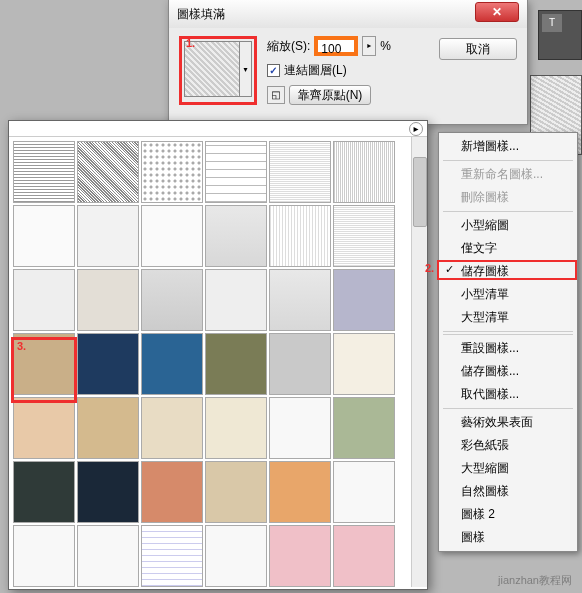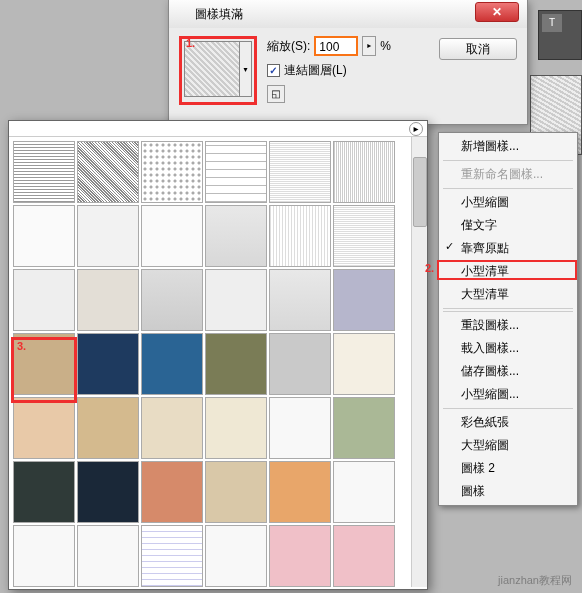--- a/index.html
+++ b/index.html
@@ -1,28 +1,28 @@
 <!DOCTYPE html>
 <html><head>
 <meta charset="utf-8">
 <style>
 *{box-sizing:border-box;margin:0;padding:0;font-family:"Microsoft JhengHei",SimSun,sans-serif;font-size:12px}
 body{background:#b8b8b8;width:582px;height:593px;overflow:hidden;position:relative}
 .dialog{position:absolute;top:0;left:168px;width:360px;height:125px;background:#ececec;border:1px solid #888;border-top:none;box-shadow:2px 2px 8px rgba(0,0,0,0.3)}
 .titlebar{height:28px;background:linear-gradient(#fdfdfd,#e4e4e4);display:flex;align-items:center;padding:0 4px;position:relative}
-.titlebar span{margin-left:22px}
+.titlebar span{margin-left:4px}
 .closebtn{position:absolute;right:8px;top:2px;width:44px;height:20px;background:linear-gradient(#e77,#c33);border:1px solid #a22;border-radius:3px;color:#fff;text-align:center;line-height:18px;font-weight:bold}
 .dlgbody{padding:8px 10px;display:flex;gap:10px;align-items:flex-start}
 .swatchbox{border:3px solid #ef2e2e;padding:2px;position:relative}
 .annot1{position:absolute;top:-2px;left:4px;color:#ef2e2e;font-weight:bold;font-size:11px}
 .swatch{width:56px;height:56px;background:repeating-linear-gradient(45deg,#ccc 0 2px,#eee 2px 4px),repeating-linear-gradient(-30deg,#bbb 0 1px,#ddd 1px 3px);border:1px solid #888;display:inline-block}
 .swatcharrow{display:inline-block;width:12px;height:56px;background:#eee;border:1px solid #888;border-left:none;vertical-align:top;text-align:center;line-height:56px;font-size:8px}
 .controls{flex:1}
 .row{display:flex;align-items:center;gap:4px;margin-bottom:6px}
-.numinput{width:44px;height:20px;border:2px solid #f97316;background:#fff;padding:0 3px;line-height:18px}
+.numinput{width:44px;height:20px;border:4px solid #f97316;background:#fff;padding:0 3px;line-height:18px}
 .spinner{width:14px;height:20px;border:1px solid #999;background:#eee;font-size:8px;text-align:center;line-height:18px}
 .chk{width:13px;height:13px;border:1px solid #666;background:#fff;display:inline-flex;align-items:center;justify-content:center;color:#24a;font-size:10px;font-weight:bold}
 .snapbtn{width:82px;height:20px;border:1px solid #999;background:linear-gradient(#fff,#ddd);border-radius:3px;text-align:center;line-height:18px}
 .iconbtn{width:18px;height:18px;border:1px solid #999;background:#eee;text-align:center;line-height:16px;font-size:10px}
 .dlgbtns{display:flex;flex-direction:column;gap:6px;margin-top:2px}
 .mainbtn{width:78px;height:22px;border:1px solid #3a7bd5;background:linear-gradient(#eaf3ff,#cfe6ff);border-radius:3px;text-align:center;line-height:20px}
 .mainbtn.cancel{border-color:#999;background:linear-gradient(#fff,#e3e3e3)}
 .picker{position:absolute;top:120px;left:8px;width:420px;height:470px;background:#fff;border:1px solid #666;box-shadow:3px 3px 10px rgba(0,0,0,0.4)}
 .pickerhead{height:16px;border-bottom:1px solid #ccc;display:flex;justify-content:flex-end;align-items:center;padding-right:4px}
 .flyarrow{width:14px;height:14px;border:1px solid #999;border-radius:50%;text-align:center;line-height:12px;font-size:10px}
@@ -103,20 +103,21 @@
         <span class="numinput">100</span>
         <span class="spinner">▸</span>
         <span>%</span>
       </div>
       <div class="row">
         <span class="chk">✓</span>
         <span>連結圖層(L)</span>
       </div>
       <div class="row">
         <span class="iconbtn">◱</span>
+        <span class="snapbtn">靠齊原點(N)</span>
       </div>
     </div>
     <div class="dlgbtns">
       <div class="mainbtn cancel">取消</div>
     </div>
   </div>
 </div>
 
 <div class="picker">
   <div class="pickerhead">
@@ -173,35 +174,37 @@
     <div class="scrollbar">
       <div class="scrollthumb"></div>
     </div>
   </div>
 </div>
 
 <div class="menu">
   <div class="mitem">新增圖樣...</div>
   <div class="msep"></div>
   <div class="mitem disabled">重新命名圖樣...</div>
+  <div class="mitem disabled">刪除圖樣</div>
   <div class="msep"></div>
   <div class="mitem">小型縮圖</div>
   <div class="mitem">僅文字</div>
-  <div class="mitem"><span class="mcheck">✓</span><span>靠齊原點</span></div>
+  <div class="mitem"><span class="mcheck">✓</span><span>儲存圖樣</span></div>
   <div class="mitem">小型清單</div>
   <div class="mitem">大型清單</div>
   <div class="msep"></div>
   <div class="msep"></div>
   <div class="mitem">重設圖樣...</div>
-  <div class="mitem">載入圖樣...</div>
   <div class="mitem">儲存圖樣...</div>
-  <div class="mitem">小型縮圖...</div>
-  <div class="msep"></div>
+  <div class="mitem">取代圖樣...</div>
+  <div class="msep"></div>
+  <div class="mitem">藝術效果表面</div>
   <div class="mitem">彩色紙張</div>
   <div class="mitem">大型縮圖</div>
+  <div class="mitem">自然圖樣</div>
   <div class="mitem">圖樣 2</div>
   <div class="mitem">圖樣</div>
 
 </div>
 
 <div class="highlight"></div>
 <div class="annot2">2.</div>
 
 <div class="watermark">jianzhan教程网</div>
 

